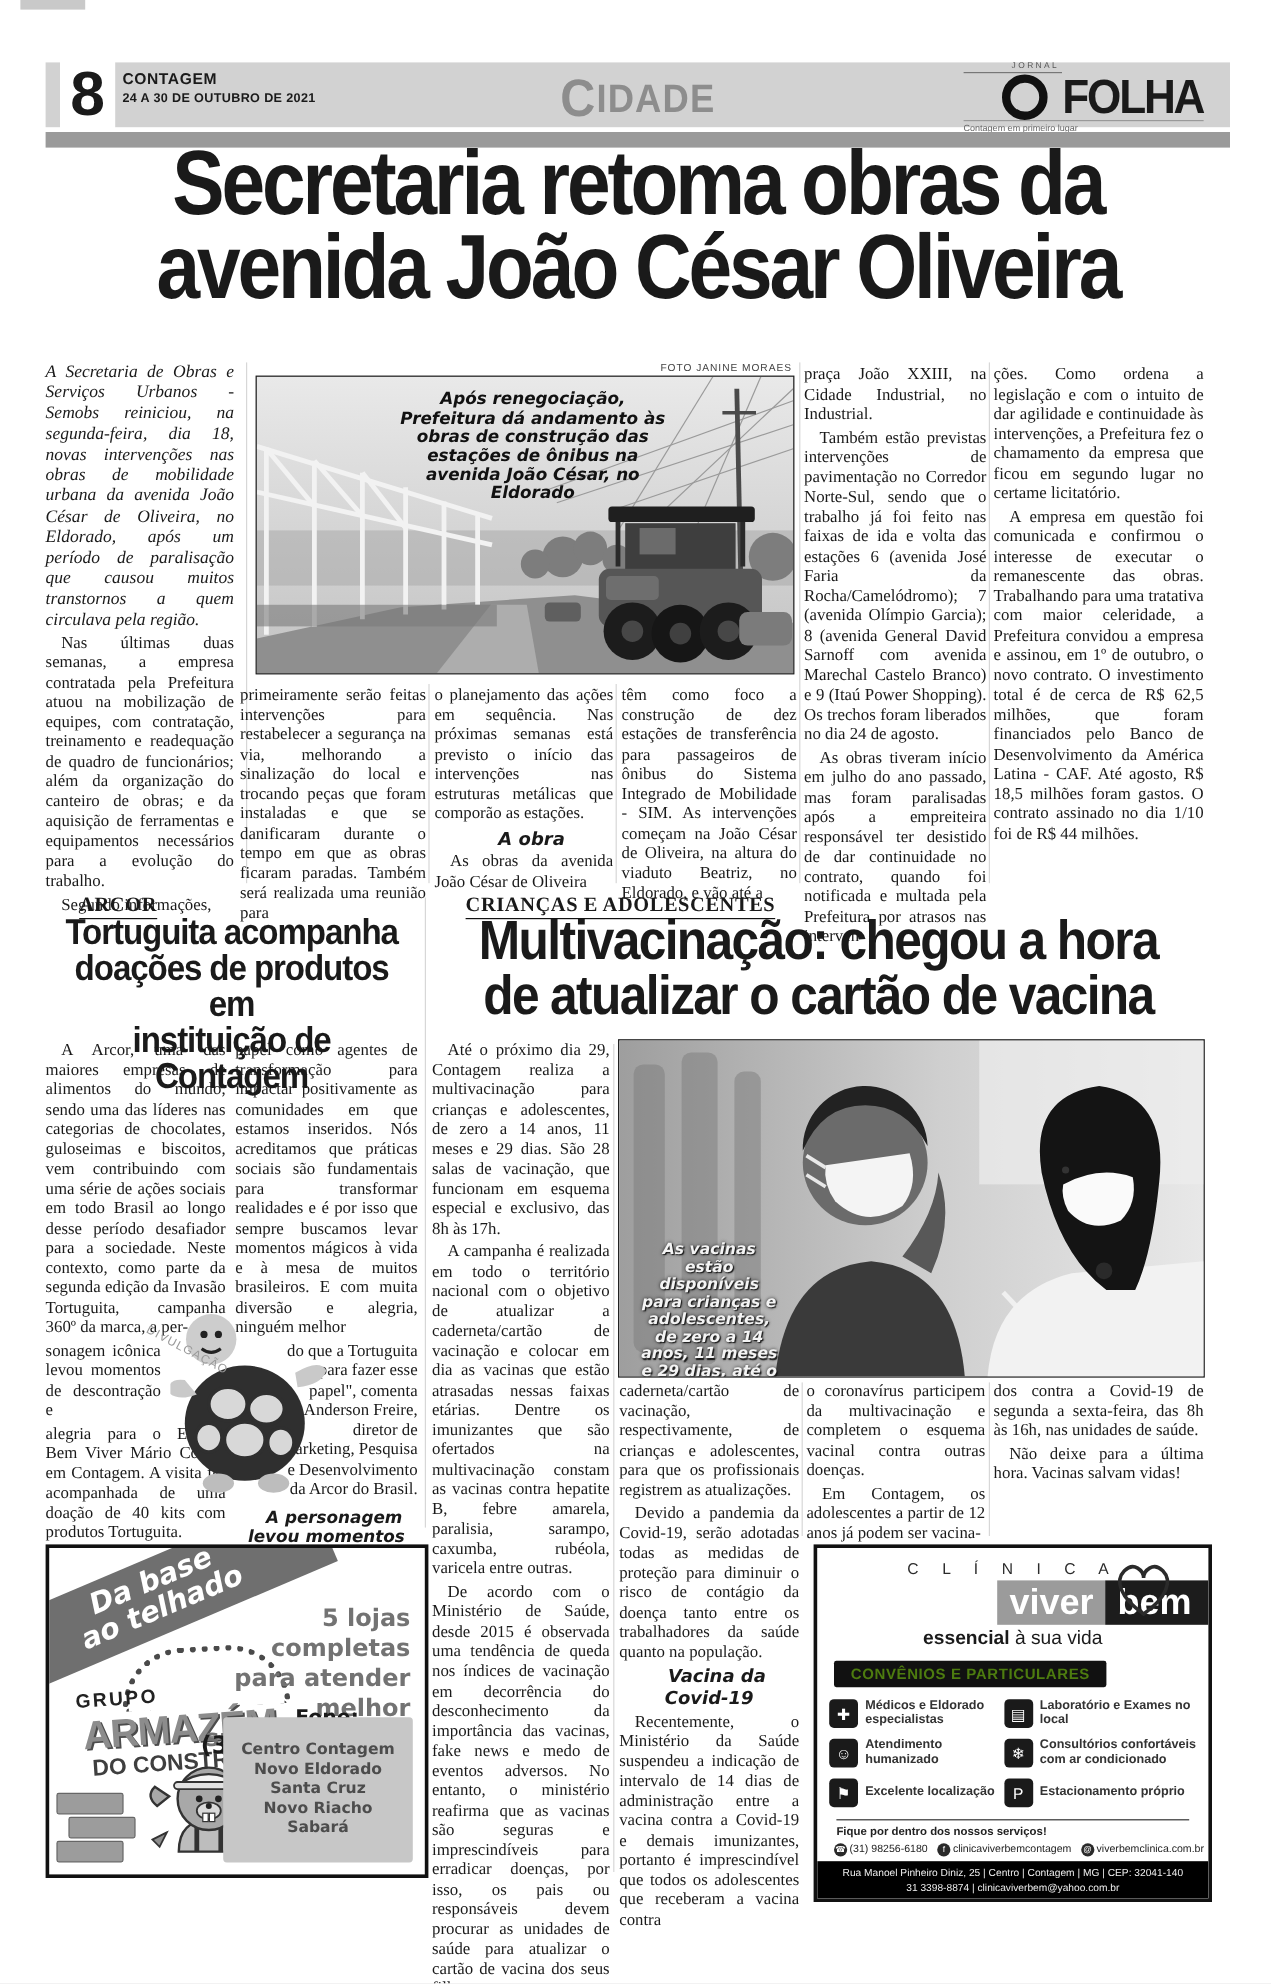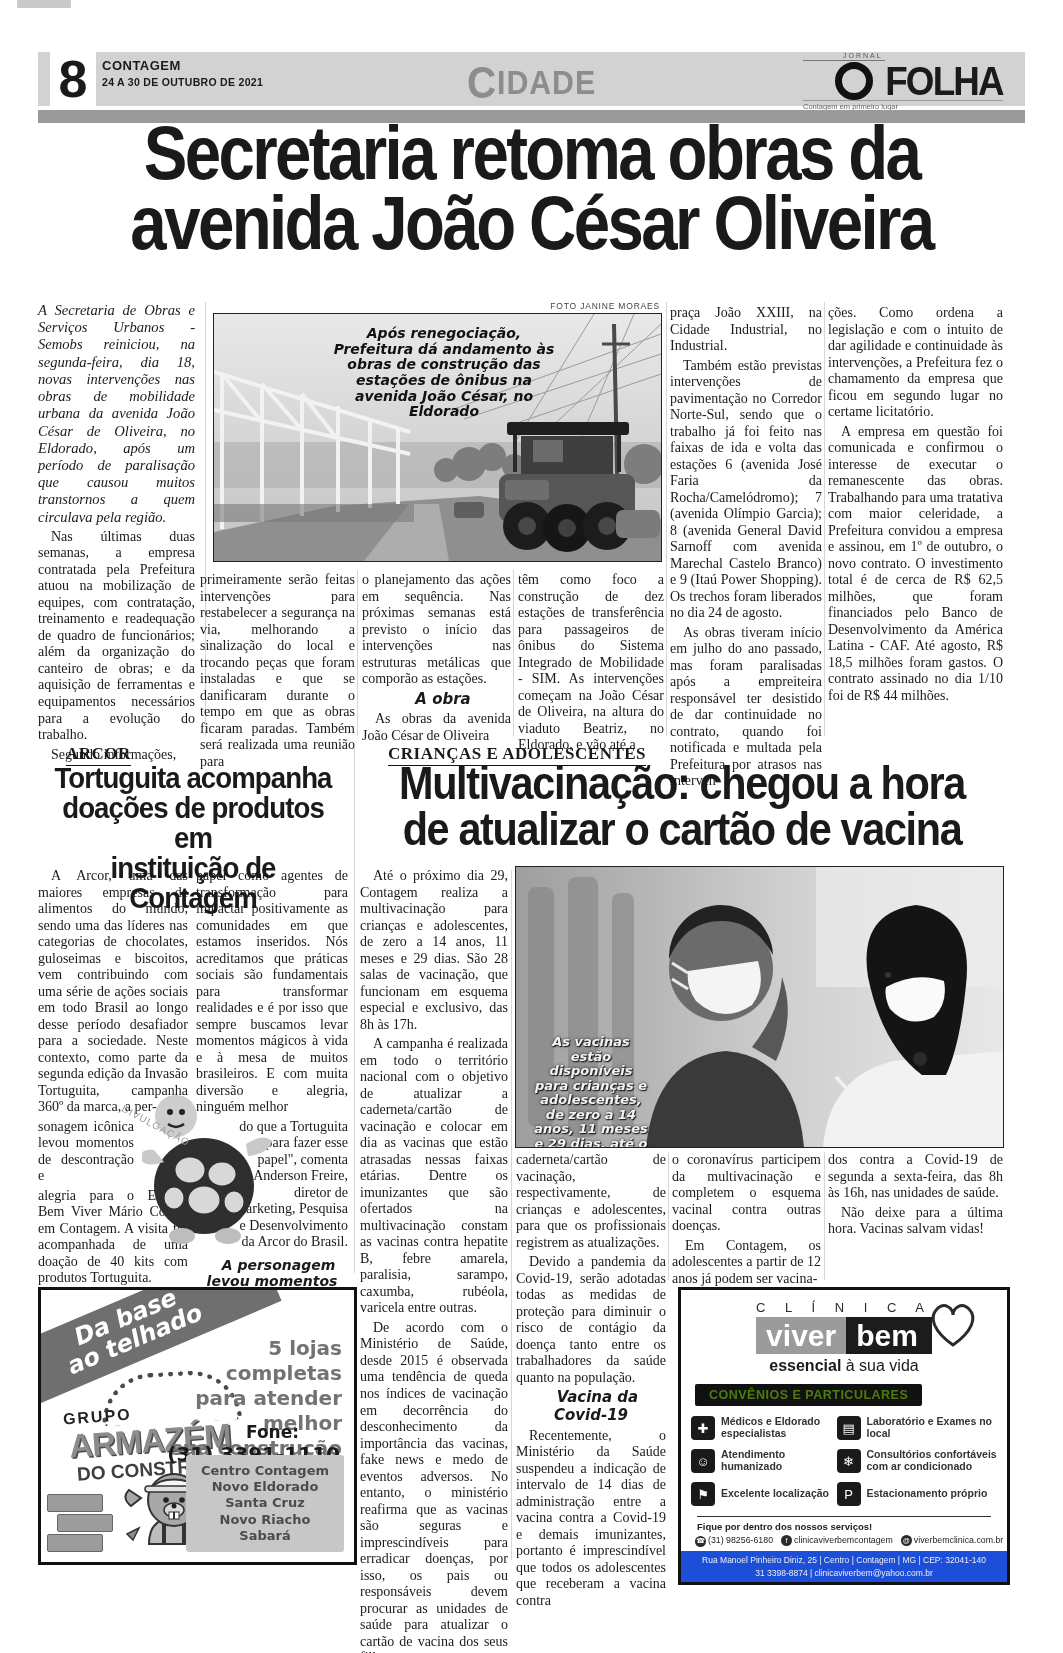--- a/index.html
+++ b/index.html
@@ -72,47 +72,47 @@
       font-weight:900;font-size:19px;letter-spacing:0;color:#3f3f3f;transform:rotate(-4deg);}
   .chain{position:absolute;left:60px;top:82px;width:130px;height:46px;border:5px dotted #4a4a4a;
       border-bottom:none;border-radius:70px 70px 0 0;transform:rotate(-3deg);}
   .ad-offer{position:absolute;right:12px;top:46px;width:180px;text-align:right;
       font-family:"DejaVu Sans",sans-serif;font-weight:bold;font-size:20px;line-height:1.25;color:#737373;}
   .ad-phone-label{position:absolute;right:55px;top:132px;font-family:"DejaVu Sans",sans-serif;
       font-weight:bold;font-size:17px;text-align:right;}
   .ad-phone{position:absolute;right:14px;top:152px;font-family:"DejaVu Sans",sans-serif;
       font-weight:bold;font-size:20px;}
   .ad-locs{position:absolute;right:10px;bottom:10px;width:150px;background:#c7c7c7;border-radius:3px;
-      padding:8px 4px;text-align:center;font-family:"DejaVu Sans",sans-serif;font-weight:bold;
+      padding:20px 4px;text-align:center;font-family:"DejaVu Sans",sans-serif;font-weight:bold;
       font-size:13px;line-height:1.25;color:#4c4c4c;}
   .bricks{position:absolute;left:6px;bottom:8px;}
   .brick{width:54px;height:16px;background:#9c9c9c;border:1px solid #666;margin-bottom:2px;border-radius:2px;}
   
   .ad-viver{position:absolute;left:678px;top:1287px;width:326px;height:292px;border:3px solid #111;
       background:#fff;overflow:hidden;font-family:"Liberation Sans",sans-serif;}
   .vb-clinic{text-align:center;font-size:13px;letter-spacing:8px;color:#2b2b2b;margin-top:10px;}
-  .vb-brandrow{display:flex;justify-content:center;margin-top:2px;position:relative;}
+  .vb-brandrow{display:flex;justify-content:flex-end;margin-top:2px;position:relative;}
   .vb-b1{background:#9b9b9b;color:#fff;font-size:30px;font-weight:bold;padding:2px 10px;line-height:1.1;}
   .vb-b2{background:#1c1c1c;color:#fff;font-size:30px;font-weight:bold;padding:2px 14px 2px 10px;line-height:1.1;}
   .vb-heart{position:absolute;right:28px;top:-16px;}
   .vb-tag{text-align:center;font-size:16px;margin-top:3px;color:#1a1a1a;}
   .vb-tag b{font-weight:900;}
   .vb-badge{display:block;width:fit-content;margin:9px auto 0 14px;background:#111;color:#4d7c0f;
       font-weight:bold;font-size:12.5px;letter-spacing:.5px;padding:4px 14px;border-radius:2px;}
   .vb-grid{display:grid;grid-template-columns:1fr 1.15fr;gap:9px 6px;margin:10px 10px 0;}
   .vb-item{display:flex;align-items:center;gap:6px;}
   .vb-ic{flex:0 0 24px;width:24px;height:24px;background:#1a1a1a;color:#fff;border-radius:4px;
       display:flex;align-items:center;justify-content:center;font-size:13px;}
   .vb-lab{font-size:10.5px;font-weight:bold;color:#333;line-height:1.12;}
   .vb-line{border-top:1.5px solid #333;margin:10px 16px 4px;}
   .vb-cta{font-size:9.5px;font-weight:bold;color:#222;margin:2px 0 3px 16px;}
   .vb-contacts{display:flex;gap:8px;align-items:center;font-size:8.8px;color:#222;margin-left:14px;}
   .vb-cic{width:11px;height:11px;background:#2a2a2a;color:#fff;border-radius:50%;
       display:inline-flex;align-items:center;justify-content:center;font-size:7px;margin-right:2px;}
-  .vb-bar{position:absolute;left:0;right:0;bottom:0;background:#1d4ed8;color:#eee;text-align:center;
+  .vb-bar{position:absolute;left:0;right:0;bottom:0;background:#000000;color:#eee;text-align:center;
       font-size:8.5px;line-height:1.45;padding:3px 0;}
 </style>
 </head>
 <body>
 
 <div id="page">
 
   <div class="corner-mark"></div>
   <div class="mast-band"></div>
   <div class="pageno-box">

